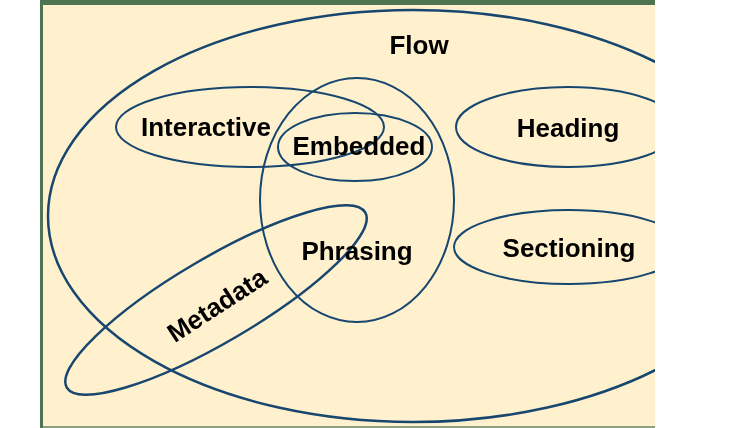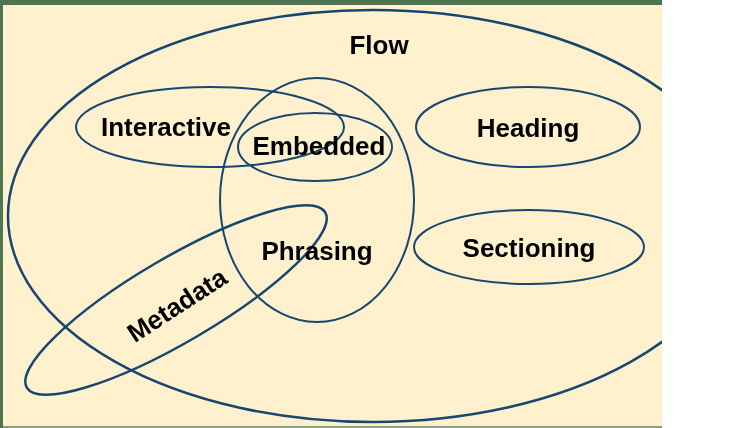--- a/index.html
+++ b/index.html
@@ -3,23 +3,24 @@
 <meta charset="utf-8">
 <style>
   html, body {
     margin: 0;
     padding: 0;
     background: #ffffff;
     font-family: "Liberation Sans", sans-serif;
   }
   .stage {
     position: relative;
-    width: 662px;
+    width: 615px;
     height: 428px;
     overflow: hidden;
+    margin-left: 40px;
   }
   .stage svg { display: block; }
   .set-ellipse {
     fill: none;
     stroke: #17466F;
     stroke-width: 2;
   }
   .set-ellipse.thick { stroke-width: 2.5; }
   .set-label {
     fill: #000000;

